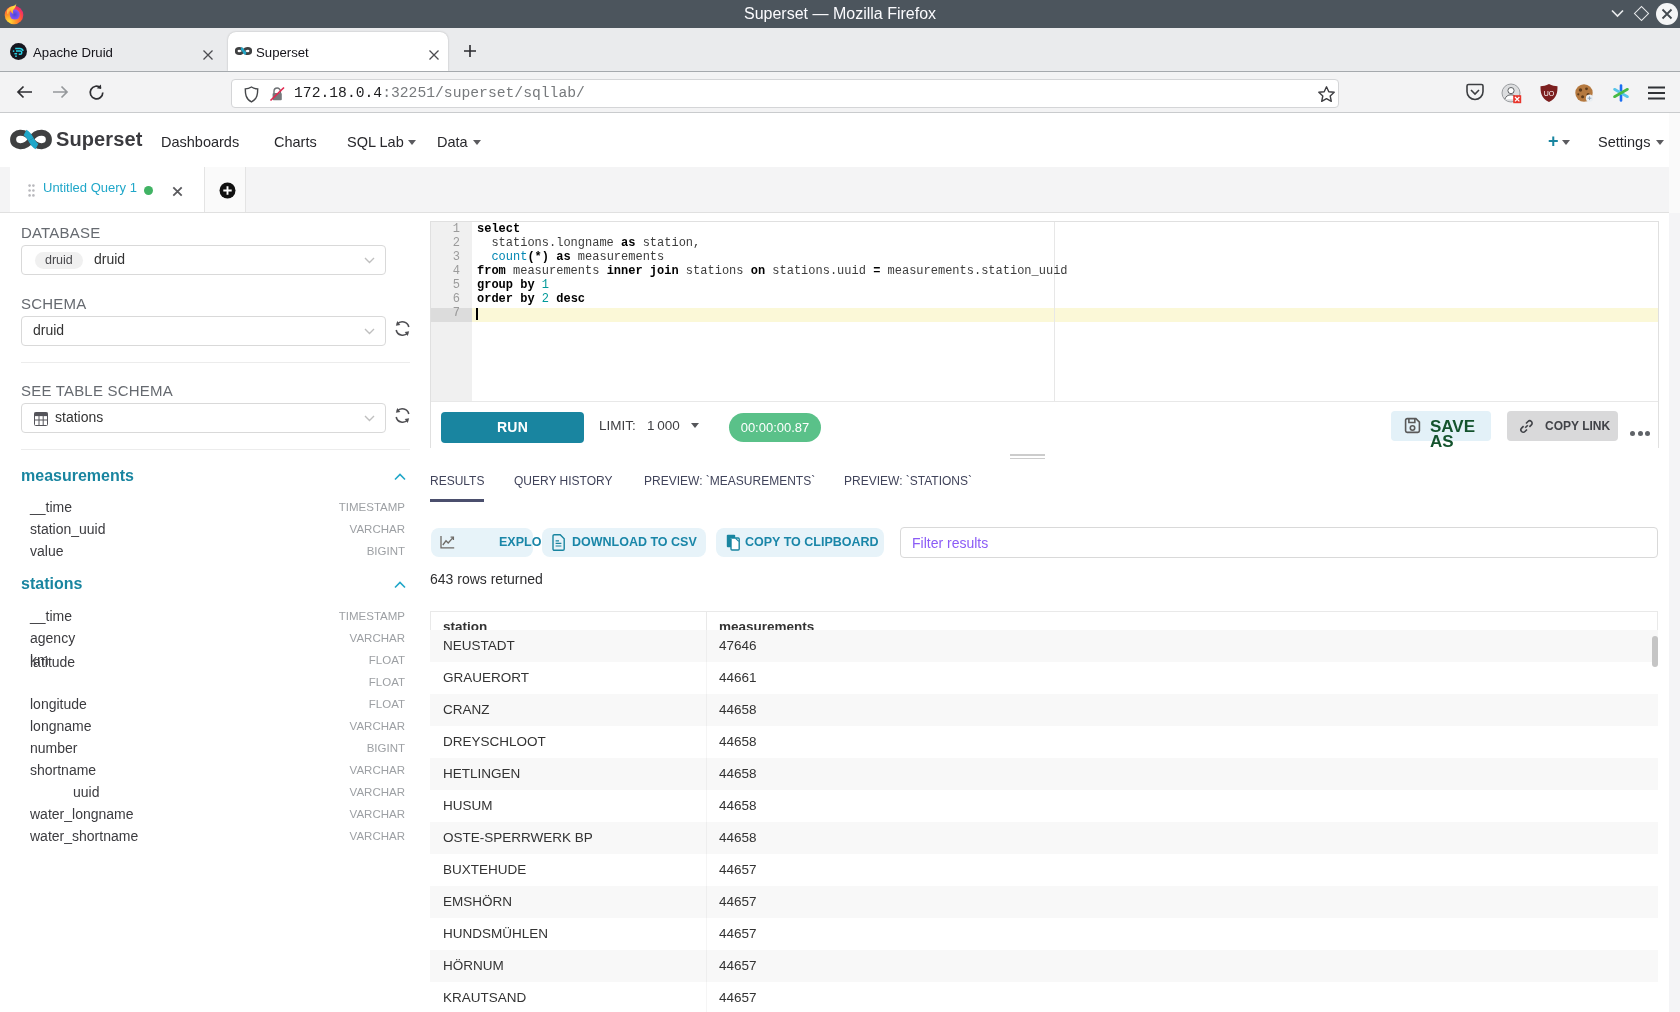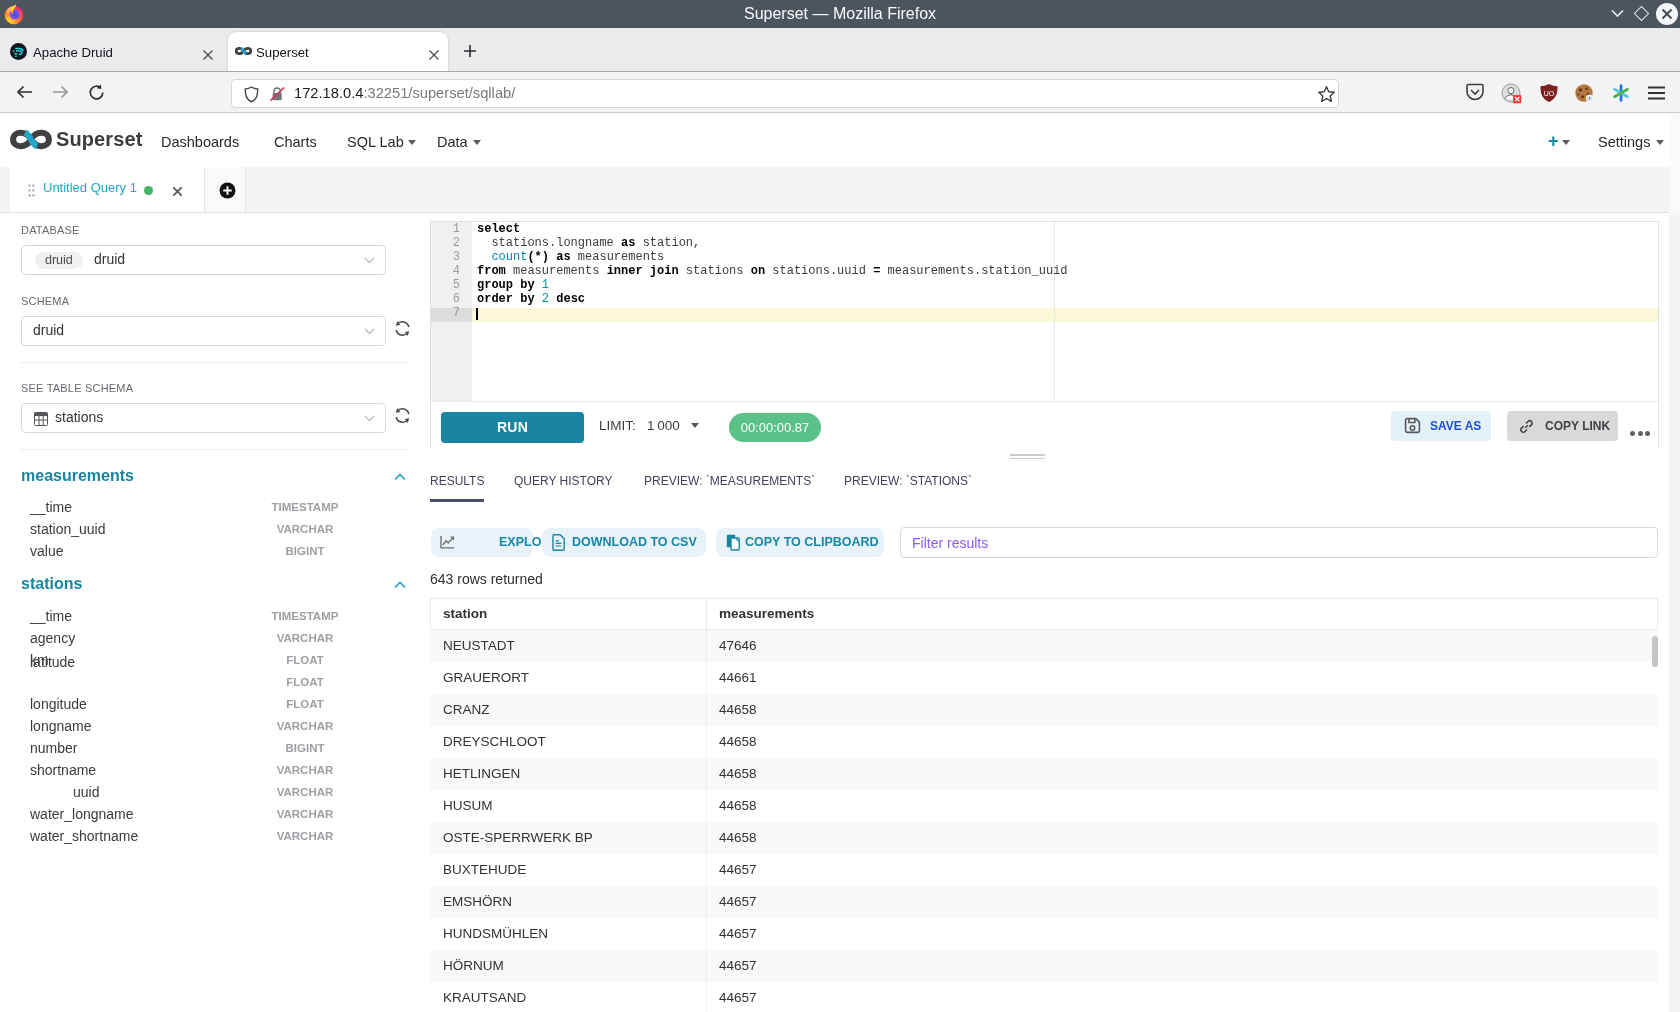--- a/index.html
+++ b/index.html
@@ -17,38 +17,38 @@
 #navrow { left:0; top:71px; width:1680px; height:42px; background:#f3f3f4; border-top:1px solid #a5a9ad; border-bottom:1px solid #c9cbcd; }
 #urlfield { left:231px; top:7px; width:1108px; height:29px; background:#fff; border:1px solid #d4d5d7; border-radius:4px; }
 .urltext { font-size:14.7px; line-height:27px; }
 
 #ssheader { left:0; top:113px; width:1680px; height:54px; background:#fff; }
 .navlink { font-size:14.5px; color:#28282c; top:21px; }
 #sstabstrip { left:0; top:167px; width:1680px; height:46px; background:#f4f4f5; border-bottom:1px solid #e0e0e0; }
 #qtab { left:10px; top:0; width:195px; height:45px; background:#fff; border-right:1px solid #e4e4e4; }
 #plustab { left:205px; top:0; width:41px; height:45px; background:#fafafa; border-right:1px solid #e4e4e4; }
 
-.sblabel { font-size:11px; color:#666a70; letter-spacing:0.2px; }
+.sblabel { font-size:15px; color:#666a70; letter-spacing:0.2px; }
 .sbselect { left:21px; width:365px; height:30px; border:1px solid #d9d9d9; border-radius:4px; background:#fff; }
 .sbdivider { left:21px; width:389px; height:1px; background:#ececec; }
 .schemahead { font-size:16px; font-weight:bold; color:#1985a0; }
 .colname { font-size:14px; color:#3b3b3f; }
-.coltype { font-size:11.5px; color:#9da0a4; text-align:center;font-weight:bold; }
+.coltype { font-size:11.5px; color:#9da0a4; text-align:right; }
 
 #editorbox { left:430px; top:221px; width:1229px; height:227px; border:1px solid #e0e0e0; background:#fff; }
 #gutter { left:0; top:0; width:41px; height:179px; background:#f0f0f0; }
 .lnum { width:29px; text-align:right; font-family:"Liberation Mono", monospace; font-size:12px; color:#9b9b9b; position:absolute; }
 .codeline { position:absolute; left:46px; font-family:"Liberation Mono", monospace; font-size:12px; color:#3c3c3c; white-space:pre; }
 .codeline b { color:#000; }
 .kfun { color:#0086b3; }
 .knum { color:#009999; }
 #toolbar { left:0; top:179px; width:1227px; height:47px; border-top:1px solid #e8e8e8; background:#fff; }
 #runbtn { left:10px; top:10px; width:143px; height:31px; background:#1985a0; border-radius:4px; color:#fff; font-weight:bold; font-size:14px; text-align:center; line-height:31px; letter-spacing:0.3px; }
 #timerpill { left:298px; top:11px; width:92px; height:29px; background:#5ac189; border-radius:15px; color:#fff; font-size:13px; text-align:center; line-height:29px; }
-.tealbtn { background:#e3f1f8; border-radius:4px; color:#1d4ed8; font-weight:bold; font-size:12px; }
+.tealbtn { background:#e3f1f8; border-radius:4px; color:#14532d; font-weight:bold; font-size:17px; }
 
 .rtab { font-size:12px; color:#40435a; top:474px; }
 .bluebtn { top:528px; height:29px; background:#e7f3f9; border-radius:8px; color:#1a86a8; font-weight:bold; font-size:12.5px; line-height:29px; white-space:nowrap; }
 #filterbox { left:900px; top:527px; width:758px; height:31px; border:1px solid #d9d9d9; border-radius:4px; background:#fff; }
 .dot3 { display:inline-block; width:5px; height:5px; border-radius:2.5px; background:#5f6368; margin-right:2.5px; vertical-align:middle; }
 .caret { width:0; height:0; border-left:4.5px solid transparent; border-right:4.5px solid transparent; border-top:5.5px solid #5b5b5f; }
 .trow { position:absolute; left:430px; width:1228px; height:32px; }
 .trow .c1 { position:absolute; left:13px; top:8px; font-size:13.5px; color:#333; }
 .trow .c2 { position:absolute; left:289px; top:8px; font-size:13.5px; color:#333; }
 .trow .vd { position:absolute; left:276px; top:0; width:1px; height:32px; background:rgba(0,0,0,0.04); }
@@ -136,21 +136,21 @@
     </svg>
   <div class="abs" id="urlfield">
     <svg class="abs" style="left:12px; top:6px;" width="15" height="17" viewBox="0 0 15 17">
         <path d="M7.5 1 C5.5 2.2 3.4 2.8 1.3 2.9 c0 4.5 0.2 10 6.2 13 6-3 6.2-8.5 6.2-13 C11.6 2.8 9.5 2.2 7.5 1 Z" stroke="#45474a" stroke-width="1.4" fill="none"></path>
       </svg>
     <svg class="abs" style="left:37px; top:6px;" width="17" height="17" viewBox="0 0 17 17">
       <path d="M5 7 V5.2 a3.2 3.2 0 0 1 6.4 0 V7" stroke="#6d7073" stroke-width="1.4" fill="none"></path>
       <rect x="3.6" y="7" width="9.2" height="7.2" rx="1" fill="#75787b"></rect>
       <path d="M1.5 14.5 L15 1.5" stroke="#e22850" stroke-width="1.7"></path>
     </svg>
-    <span class="abs urltext" style="left:62px; color:#1d1d1f;">172.18.0.4<span style="color:#76797c;">:32251/superset/sqllab/</span></span>
+    <span class="abs urltext" style="left:62px; color:#1d1d1f;font-family:Liberation Mono, monospace;">172.18.0.4<span style="color:#76797c;">:32251/superset/sqllab/</span></span>
     <svg class="abs" style="left:1085px; top:5px;" width="19" height="19" viewBox="0 0 19 19">
         <path d="M9.5 1.8 L11.8 6.7 L17.2 7.3 L13.2 11 L14.3 16.3 L9.5 13.6 L4.7 16.3 L5.8 11 L1.8 7.3 L7.2 6.7 Z" stroke="#3e3e42" stroke-width="1.4" fill="none" stroke-linejoin="round"></path>
       </svg>
   </div>
   <svg class="abs" style="left:1465px; top:11px;" width="20" height="20" viewBox="0 0 20 20">
       <path d="M2 3 a1.5 1.5 0 0 1 1.5-1.5 h13 A1.5 1.5 0 0 1 18 3 v5.5 a8 8 0 0 1-16 0 Z" stroke="#3c3e41" stroke-width="1.6" fill="none"></path>
       <path d="M6 7 l4 4 l4-4" stroke="#3c3e41" stroke-width="1.6" fill="none"></path>
     </svg>
   <g class="abs"></g>
   <svg class="abs" style="left:1501px; top:11px;" width="21" height="21" viewBox="0 0 21 21">
@@ -391,21 +391,21 @@
       <rect x="0.8" y="0.8" width="8.4" height="12.4" rx="1" fill="#1985a0"></rect>
       <path d="M4 4 h8.2 a1 1 0 0 1 1 1 V15 a1 1 0 0 1-1 1 H6 a1 1 0 0 1-1-1 V5" fill="#fff" stroke="#1985a0" stroke-width="1.4"></path>
       <path d="M9.6 4.4 L12.8 7.4" fill="none" stroke="#1985a0" stroke-width="1.2"></path>
     </svg>
   <span style="margin-left:29px;">COPY TO CLIPBOARD</span></div>
 <div class="abs" id="filterbox">
     <span class="abs" style="left:11px; top:7px; font-size:14px; color:#8b5cf6;">Filter results</span>
   </div>
 <div class="abs" style="left:430px; top:571px; font-size:14px; color:#2e2e30;">643 rows returned</div>
 
-<div class="abs" style="left:430px; top:598px; width:1228px; height:32px; border:1px solid #e9e9e9;text-align:right;">
+<div class="abs" style="left:430px; top:611px; width:1228px; height:32px; border:1px solid #e9e9e9;text-align:right;">
   <span class="abs" style="left:12px; top:7px; font-size:13.5px; font-weight:bold; color:#333;">station</span>
   <span class="abs" style="left:288px; top:7px; font-size:13.5px; font-weight:bold; color:#333;">measurements</span>
   <span class="abs" style="left:275px; top:0; width:1px; height:30px; background:#e9e9e9;"></span>
 </div>
 <div class="trow" style="top:630px; background:#f8f8f8;">
     <span class="c1">NEUSTADT</span>
     <span class="c2">47646</span>
     <span class="vd"></span>
   </div>
 <div class="trow" style="top:662px;">

